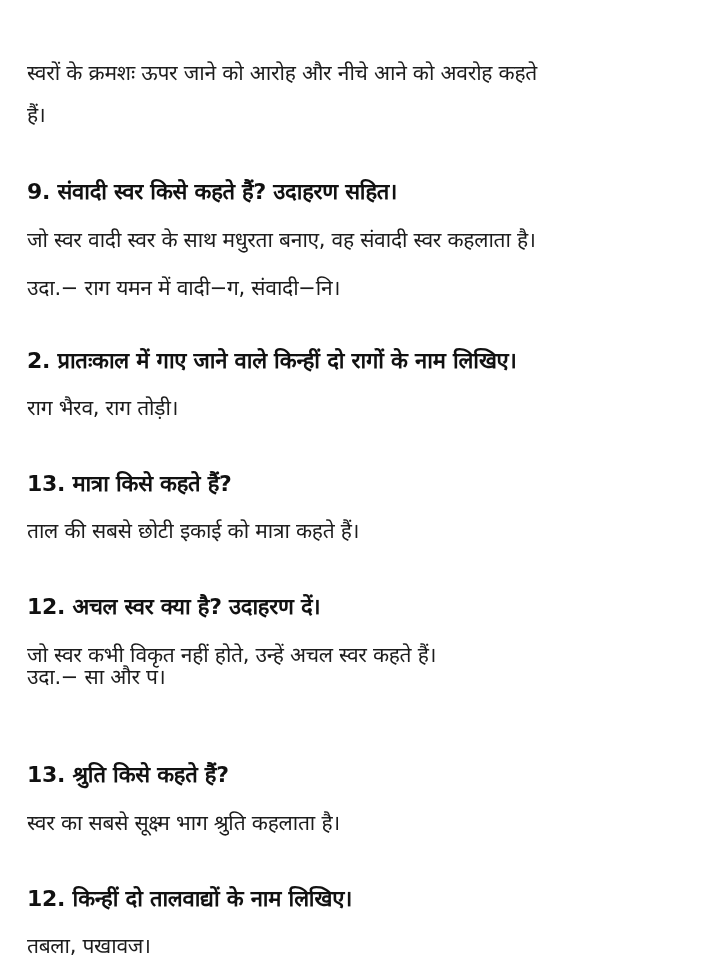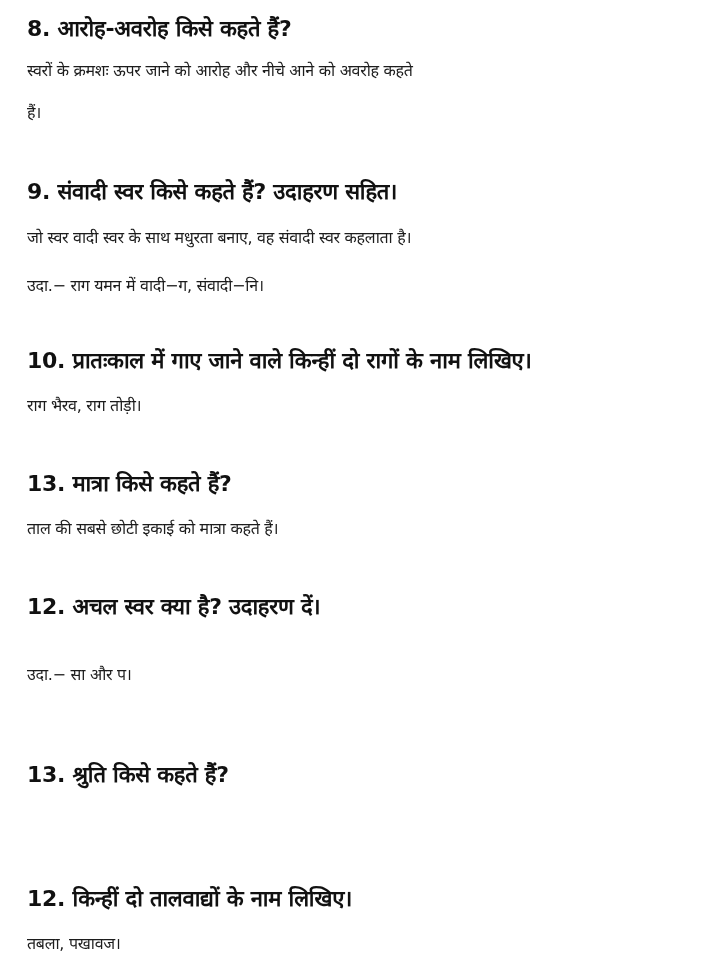--- a/index.html
+++ b/index.html
@@ -29,45 +29,46 @@
       white-space: nowrap;
       line-height: 1;
     }
     .q {
       font-weight: bold;
       font-size: 22px;
       color: #111111;
       letter-spacing: -0.3px;
     }
     .a {
-      font-size: 16px;
+      font-size: 21px;
       color: #1c1c1c;
       letter-spacing: -0.3px;
     }
   </style>
 </head>
 <body>
 
 <div class="doc">
 
-  <div class="line q" style="top:18px">8. आरोह-अवरोह किसे कहते हैं?</div>
   <div class="line a" style="top:63px">स्वरों के क्रमशः ऊपर जाने को आरोह और नीचे आने को अवरोह कहते</div>
   <div class="line a" style="top:105px">हैं।</div>
 
   <div class="line q" style="top:181px">9. संवादी स्वर किसे कहते हैं? उदाहरण सहित।</div>
   <div class="line a" style="top:230px">जो स्वर वादी स्वर के साथ मधुरता बनाए, वह संवादी स्वर कहलाता है।</div>
   <div class="line a" style="top:278px">उदा.− राग यमन में वादी−ग, संवादी−नि।</div>
 
-  <div class="line q" style="top:350px">10. प्रातःकाल में गाए जाने वाले किन्हीं दो रागों के नाम लिखिए।</div>
+  <div class="line q" style="top:350px">2. प्रातःकाल में गाए जाने वाले किन्हीं दो रागों के नाम लिखिए।</div>
   <div class="line a" style="top:398px">राग भैरव, राग तोड़ी।</div>
 
   <div class="line q" style="top:473px">13. मात्रा किसे कहते हैं?</div>
   <div class="line a" style="top:521px">ताल की सबसे छोटी इकाई को मात्रा कहते हैं।</div>
 
   <div class="line q" style="top:596px">12. अचल स्वर क्या है? उदाहरण दें।</div>
+  <div class="line a" style="top:645px">जो स्वर कभी विकृत नहीं होते, उन्हें अचल स्वर कहते हैं।</div>
   <div class="line a" style="top:667px">उदा.− सा और प।</div>
 
   <div class="line q" style="top:764px">13. श्रुति किसे कहते हैं?</div>
+  <div class="line a" style="top:813px">स्वर का सबसे सूक्ष्म भाग श्रुति कहलाता है।</div>
 
   <div class="line q" style="top:888px">12. किन्हीं दो तालवाद्यों के नाम लिखिए।</div>
   <div class="line a" style="top:936px">तबला, पखावज।</div>
 
 </div>
 
 </body></html>

